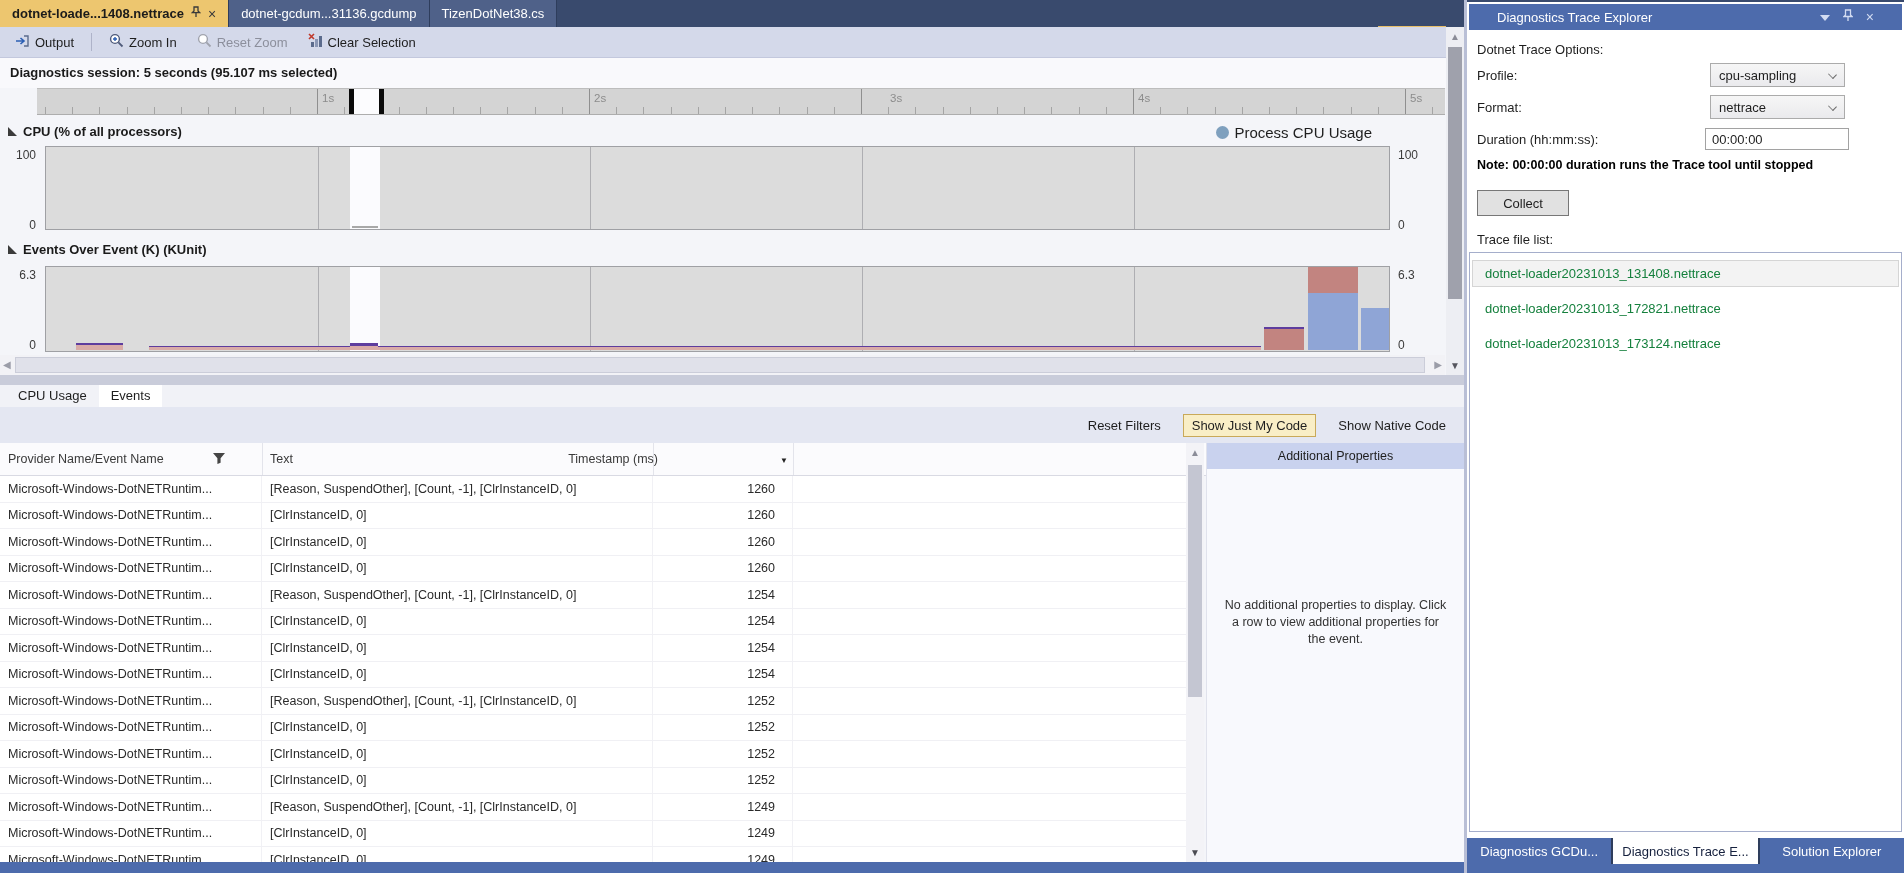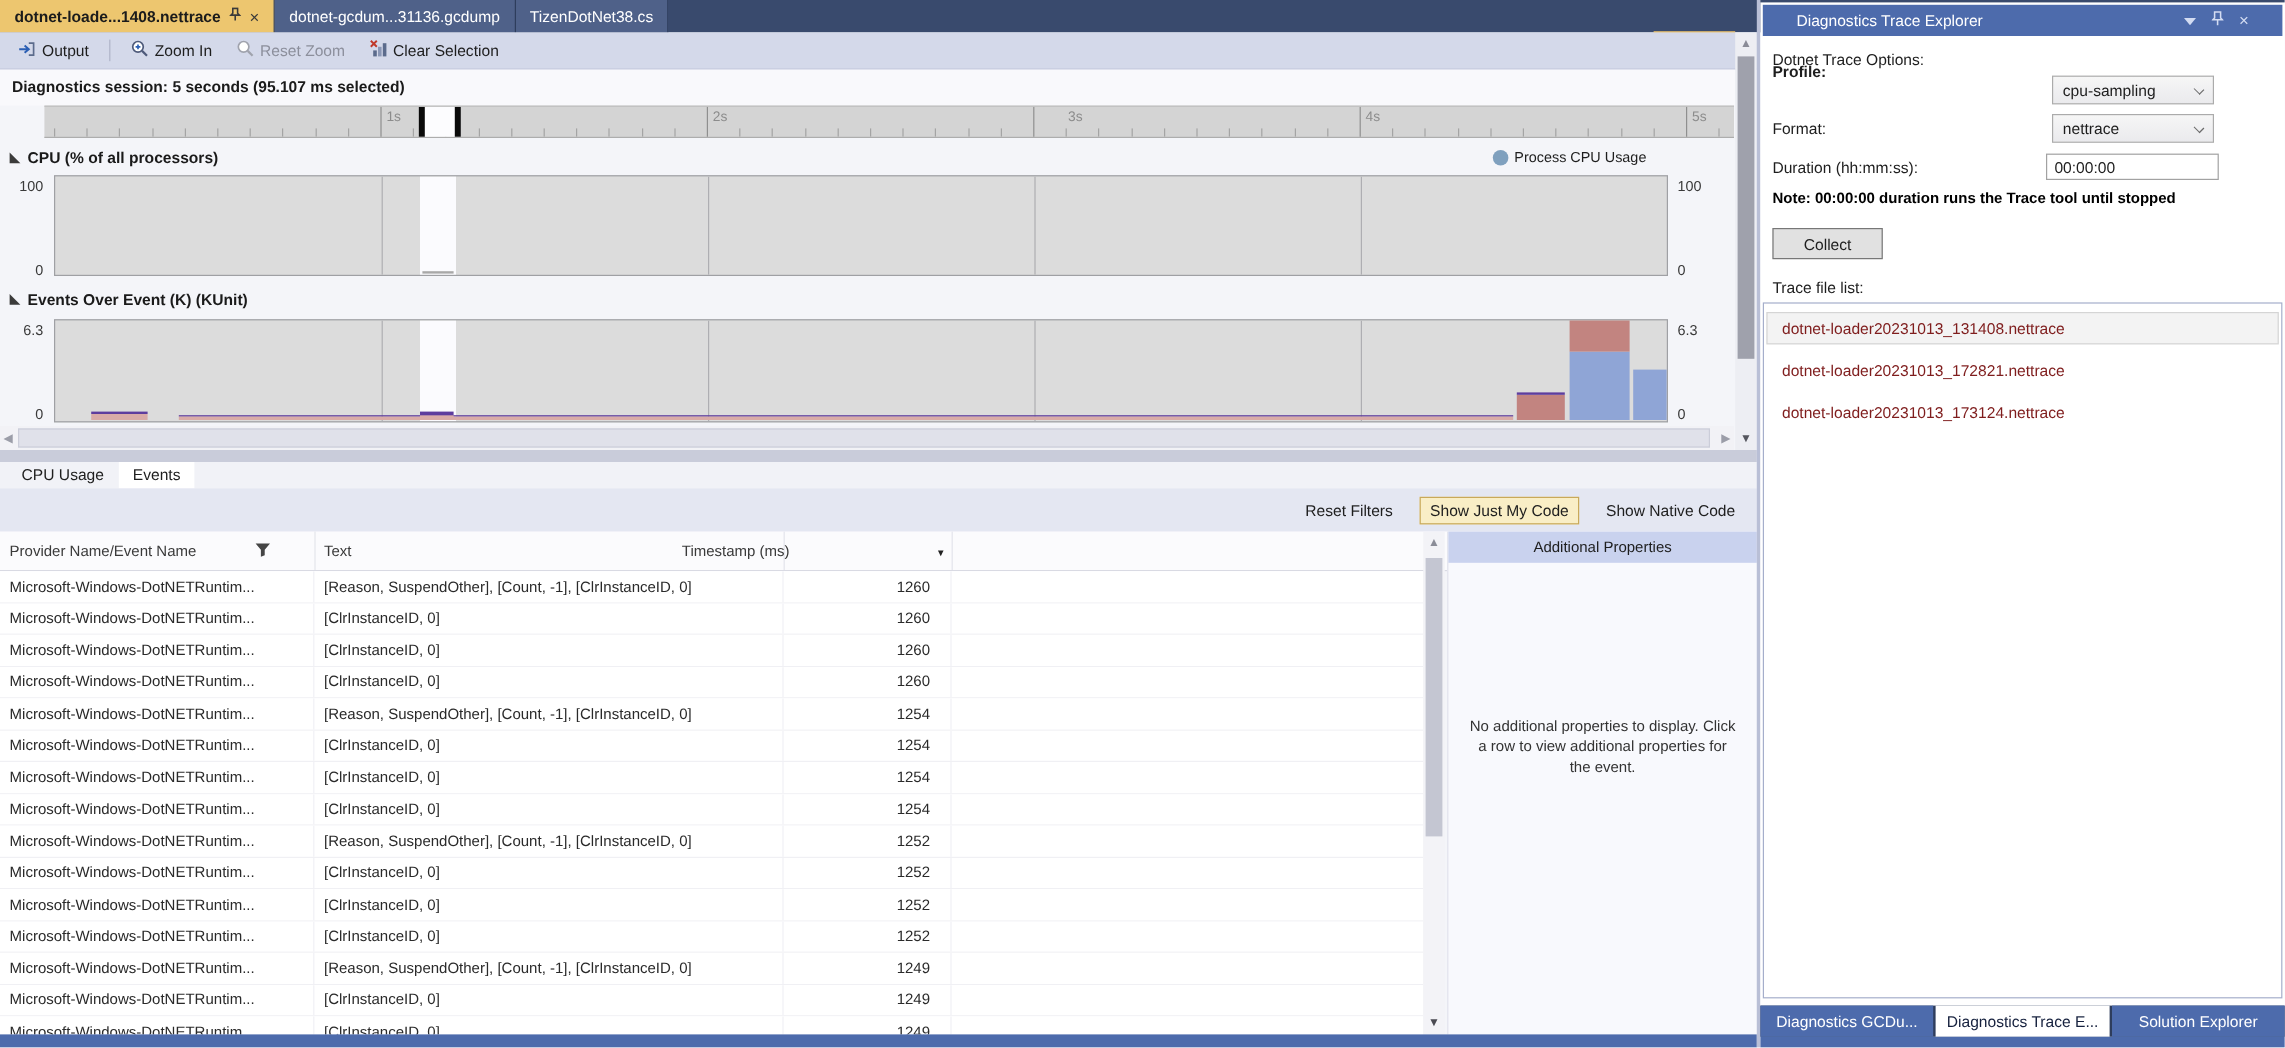--- a/index.html
+++ b/index.html
@@ -29,21 +29,21 @@
   .ruler .minor { position:absolute; bottom:0; width:1px; height:7px; background:#A4A4A4; }
   .ruler .major { position:absolute; top:0; width:1px; height:27px; background:#8F8F8F; }
   .ruler .rlabel { position:absolute; top:3px; font-size:11.5px; color:#8C8C8C; }
   .ruler .sel-white { position:absolute; top:0; height:27px; background:#FCFCFE; }
   .ruler .handle { position:absolute; top:0; width:5px; height:27px; background:#0a0a0a; }
 
   .chart-header { position:absolute; left:0; width:1446px; height:22px; }
   .chart-title { position:absolute; left:8px; top:2px; font-weight:600; color:#1a1a1a; display:flex; align-items:center; gap:6px; }
   .expander { width:0; height:0; border-left:9px solid #3b3b3b; border-top:9px solid transparent; }
   .legend { position:absolute; right:74px; top:2px; display:flex; align-items:center; gap:22px; }
-  .legend-item { display:flex; align-items:center; gap:5px; font-size:12px; color:#1e1e1e; }
+  .legend-item { display:flex; align-items:center; gap:5px; font-size:15px; color:#1e1e1e; }
   .sw-circle { width:13px; height:13px; border-radius:50%; }
   .sw-square { width:13px; height:13px; }
 
   .plot { position:absolute; left:45px; width:1345px; background:#DCDCDC; border:1px solid #9FA0A4; overflow:hidden; }
   .plot .grid { position:absolute; top:0; bottom:0; width:1px; background:#AEAEB2; }
   .plot .selband { position:absolute; top:0; bottom:0; background:#FBFBFE; }
   .ylab { position:absolute; font-size:12px; color:#3a3a3a; }
   .bar-seg { position:absolute; }
 
   .hscroll { position:absolute; left:0; top:355px; width:1445px; height:20px; background:#F2F2F6; }
@@ -85,21 +85,21 @@
   .sidebar { position:absolute; left:1467px; top:0; width:437px; height:873px; background:#fff; border-top:2px solid #394A6D; }
   .sb-title { position:absolute; left:2px; right:2px; top:2px; height:26px; background:#4D6BAC; color:#fff; display:flex; align-items:center; padding:0 28px; }
   .sb-title .ticons { margin-left:auto; display:flex; align-items:center; gap:13px; color:#D3DCF2; font-size:12px; }
   .sb-label { position:absolute; left:10px; color:#1e1e1e; }
   .combo { position:absolute; width:135px; height:24px; border:1px solid #ABABAB; background:linear-gradient(#F6F6F6,#EAEAED); display:flex; align-items:center; padding-left:8px; }
   .combo .chev { position:absolute; right:8px; top:7px; width:7px; height:7px; border-right:1.6px solid #6b6b6b; border-bottom:1.6px solid #6b6b6b; transform:rotate(45deg) scale(1,.8); }
   .sb-input { position:absolute; width:144px; height:22px; border:1px solid #A2A2A2; background:#fff; padding-left:6px; font-size:13px; font-family:"Liberation Sans",sans-serif; color:#1e1e1e; }
   .sb-note { position:absolute; left:10px; font-weight:bold; font-size:12.5px; color:#000; }
   .collect { position:absolute; left:10px; width:92px; height:26px; background:#E1E1E1; border:1px solid #777; display:flex; align-items:center; justify-content:center; }
   .tracelist { position:absolute; left:2px; right:2px; top:250px; bottom:41px; border:1px solid #A5AECB; background:#fff; padding-top:5px; }
-  .trace-item { margin:2px 2px 8px 2px; padding:5px 0 5px 12px; border:1px solid transparent; color:#7f1d1d; }
+  .trace-item { margin:2px 2px 8px 2px; padding:5px 0 5px 12px; border:1px solid transparent; color:#15803d; }
   .trace-item.selected { background:#F3F3F3; border-color:#D5D5D5; }
   .sb-tabs { position:absolute; left:0; right:0; bottom:9px; height:26px; display:flex; background:#2E3D5C; gap:2px; }
   .sb-tab { flex:1; background:#4D6BAC; color:#fff; display:flex; align-items:center; justify-content:center; white-space:nowrap; overflow:hidden; }
   .sb-tab.active { background:#FFFFFF; color:#16213E; }
   .sb-band { position:absolute; left:0; right:0; bottom:0; height:9px; background:#4D6BAC; }
 </style>
 </head>
 <body>
 
 <div class="screen">
@@ -465,21 +465,21 @@
           <svg width="10" height="13" viewBox="0 0 10 13">
               <path d="M2.5 1h5v5l1.5 1.5h-8L2.5 6z M5 7.5V12" stroke="#D3DCF2" stroke-width="1.3" fill="none"></path>
             </svg>
         </span>
         <span style="font-size:14px;">×</span>
       </span>
     </div>
 
     <div class="sb-label" style="top:40px;">Dotnet Trace Options:</div>
 
-    <div class="sb-label" style="top:50px;font-weight:bold;">Profile:</div>
+    <div class="sb-label" style="top:66px;">Profile:</div>
     <div class="combo" style="left:243px;top:61px;">
       <span>cpu-sampling</span>
       <span class="chev"></span>
     </div>
 
     <div class="sb-label" style="top:98px;">Format:</div>
     <div class="combo" style="left:243px;top:93px;">
       <span>nettrace</span>
       <span class="chev"></span>
     </div>

